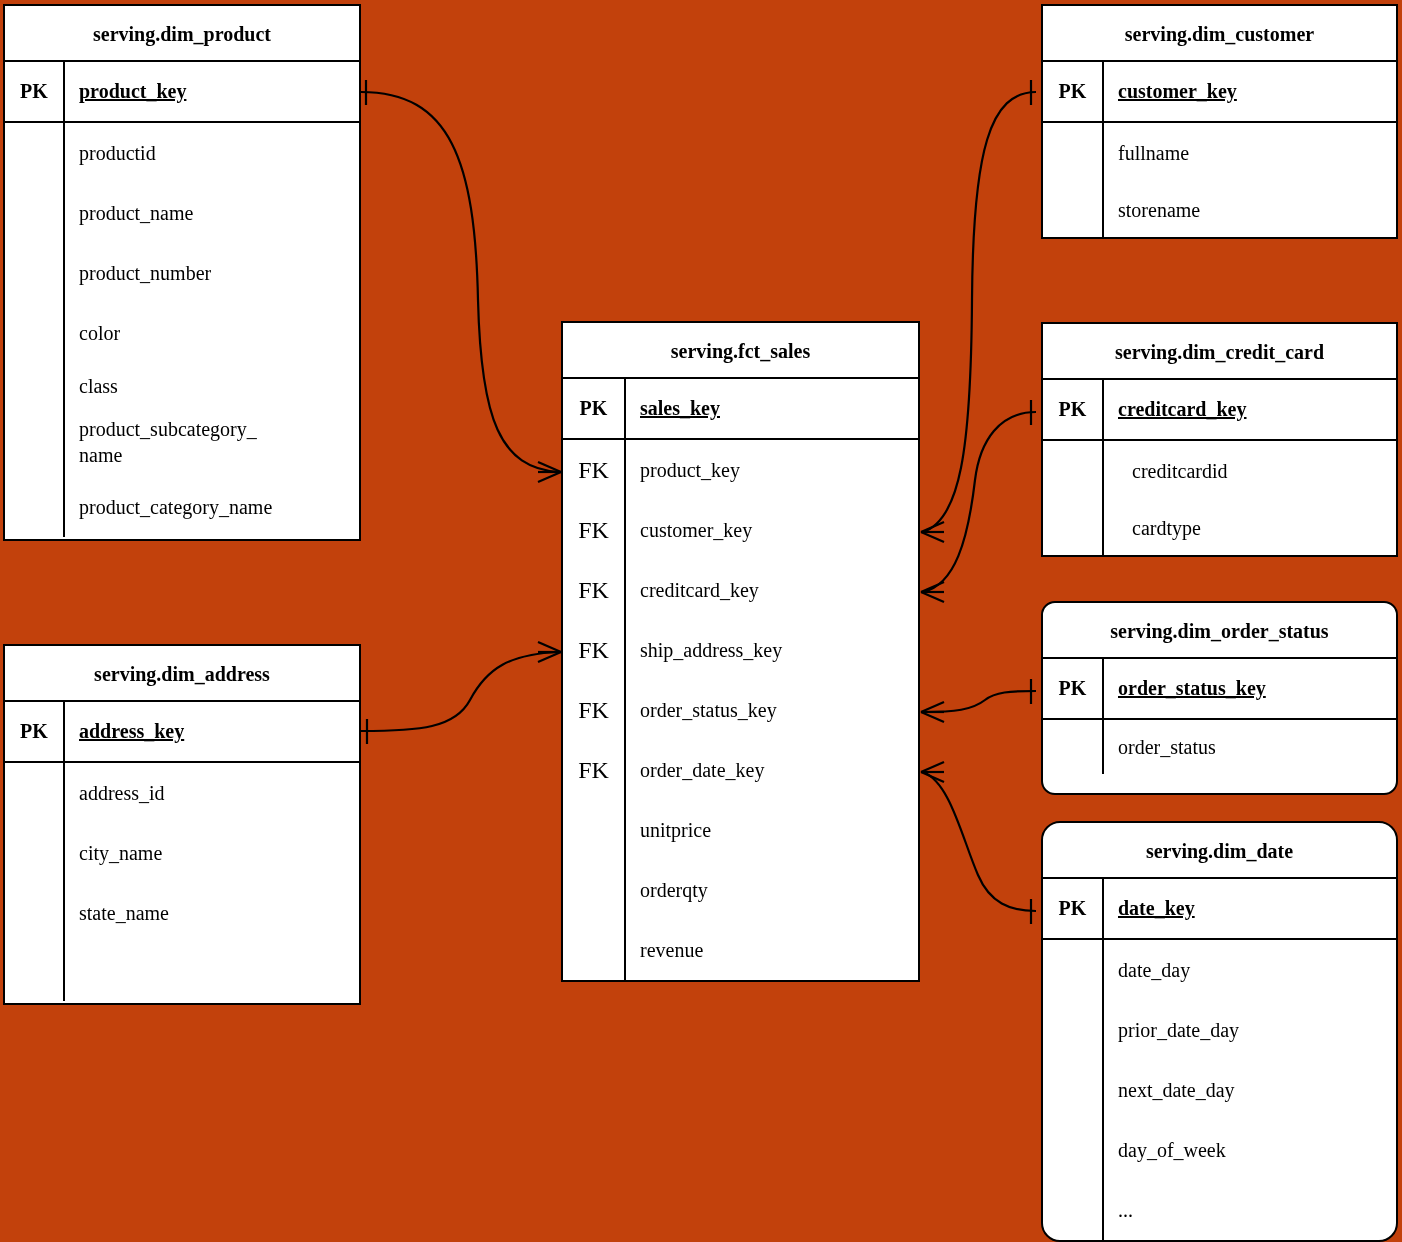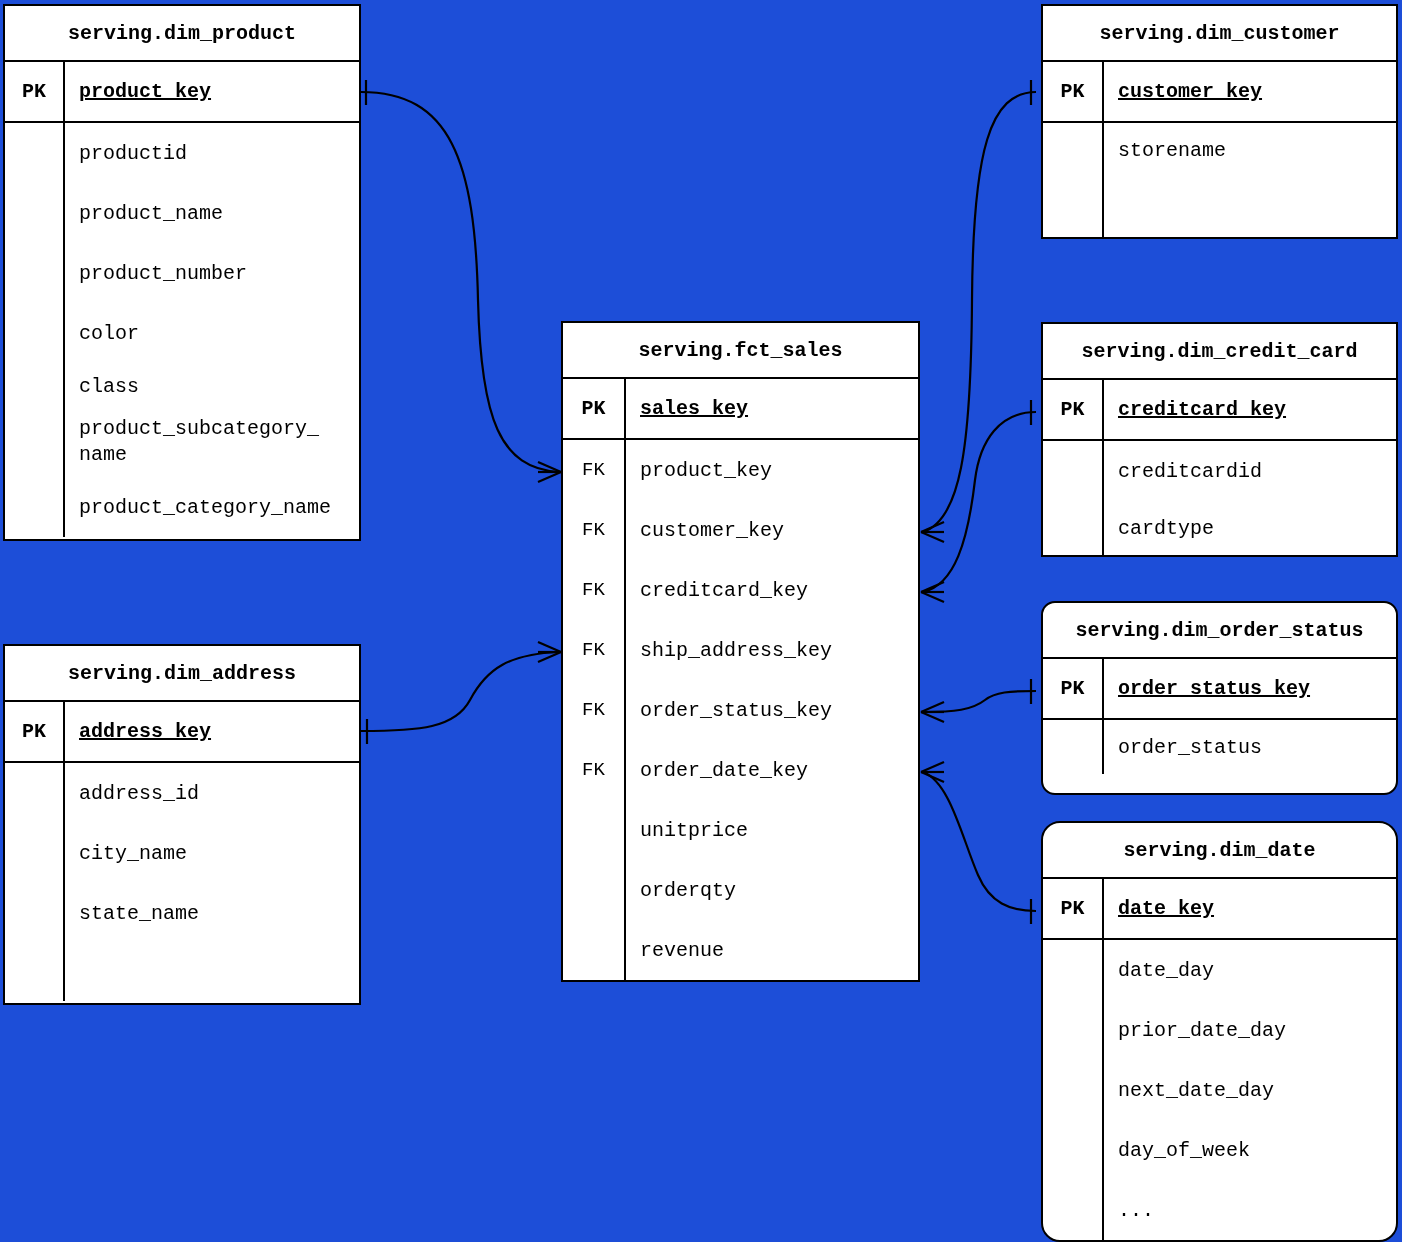--- a/index.html
+++ b/index.html
@@ -4,22 +4,22 @@
 <style>
   html, body {
     margin: 0;
     padding: 0;
     background: #ffffff;
   }
   #canvas {
     position: relative;
     width: 1402px;
     height: 1242px;
-    background: #1d4ed8;
-    font-family: Liberation Mono, monospace;
+    background: #c2410c;
+    font-family: Liberation Serif, serif;
     overflow: hidden;
   }
   .entity {
     position: absolute;
     border: 2px solid #000000;
     background: #ffffff;
     box-sizing: border-box;
   }
   .ent-title {
     height: 56px;
@@ -84,21 +84,21 @@
   .bodyattrcol .arow.wrap {
     display: block;
     align-items: flex-start;
     line-height: 26px;
     padding-top: 6px;
   }
   .fkcol .arow {
     display: flex;
     align-items: center;
     justify-content: center;
-    font-size: 19px;
+    font-size: 24px;
     color: #000000;
     box-sizing: border-box;
   }
   svg.links {
     position: absolute;
     left: 0;
     top: 0;
     width: 1402px;
     height: 1242px;
     pointer-events: none;
@@ -185,32 +185,33 @@
 
   <div class="entity" style="left:1041px; top:4px; width:357px; height:235px;">
     <div class="ent-title">serving.dim_customer</div>
     <div class="ent-pkrow">
       <div class="keycell bold" style="width:61px;">PK</div>
       <div class="namecell pk">customer_key</div>
     </div>
     <div class="bodywrap" style="height:114px;">
       <div class="bodykeycol" style="width:61px; height:114px;"></div>
       <div class="bodyattrcol">
+        <div class="arow" style="height:60px;">fullname</div>
         <div class="arow" style="height:54px;">storename</div>
       </div>
     </div>
   </div>
 
   <div class="entity" style="left:1041px; top:322px; width:357px; height:235px;">
     <div class="ent-title">serving.dim_credit_card</div>
     <div class="ent-pkrow">
       <div class="keycell bold" style="width:61px;">PK</div>
       <div class="namecell pk">creditcard_key</div>
     </div>
-    <div class="bodywrap" style="height:114px;">
+    <div class="bodywrap" style="height:114px;gap:14px;">
       <div class="bodykeycol" style="width:61px; height:114px;"></div>
       <div class="bodyattrcol">
         <div class="arow" style="height:60px;">creditcardid</div>
         <div class="arow" style="height:54px;">cardtype</div>
       </div>
     </div>
   </div>
 
   <div class="entity" style="left:1041px; top:601px; width:357px; height:194px;border-radius:14px;">
     <div class="ent-title">serving.dim_order_status</div>

